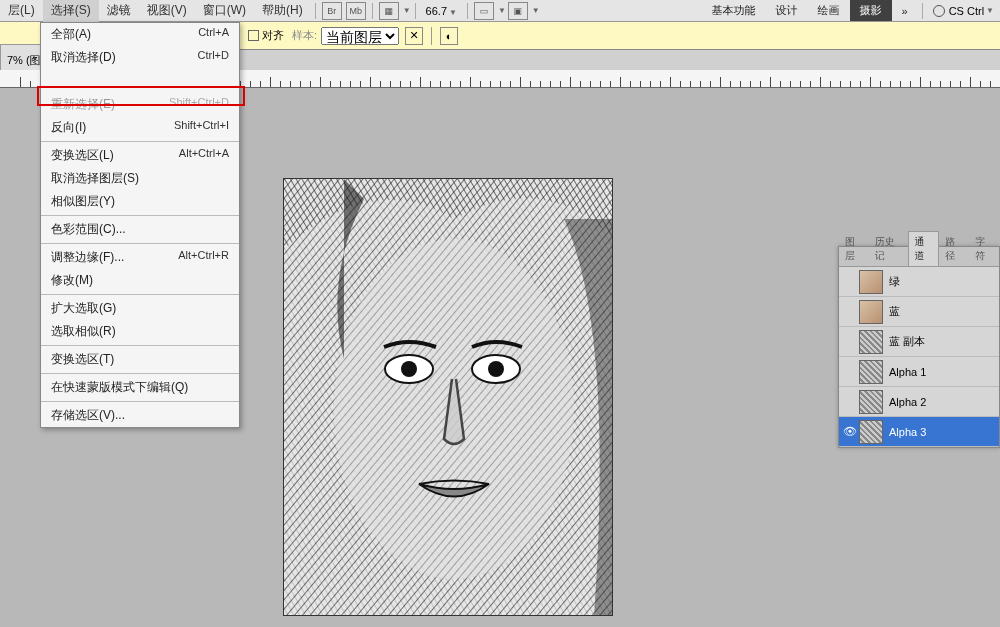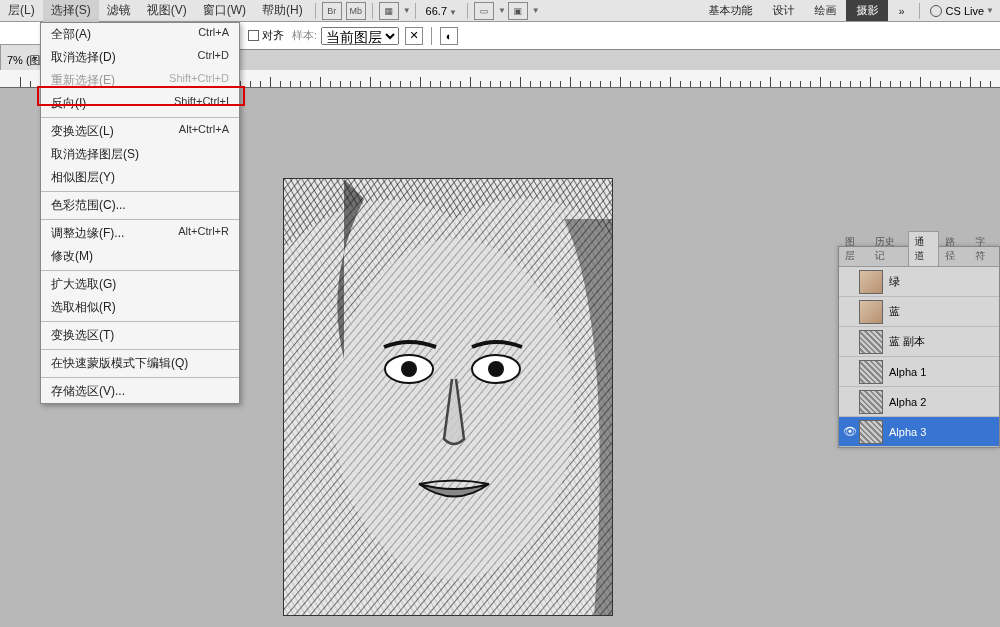--- a/index.html
+++ b/index.html
@@ -11,37 +11,37 @@
 .menubar .sep { width: 1px; height: 16px; background: #aaa; margin: 0 4px; }
 .menubar .iconbtn { width: 20px; height: 18px; border: 1px solid #888; background: #e5e5e5; margin: 0 2px; display: flex; align-items: center; justify-content: center; font-size: 9px; color: #555; }
 .menubar .zoom { margin: 0 6px; font-size: 11px; }
 .menubar .tri { font-size: 8px; color: #666; margin-left: 2px; }
 .menubar .spacer { flex: 1; }
 .menubar .modebtn { padding: 3px 10px; font-size: 11px; color: #222; }
 .menubar .modebtn.sel { background: #404040; color: #fff; }
 .menubar .cslive { display: flex; align-items: center; margin: 0 6px; font-size: 11px; }
 .menubar .cslive .circ { width: 12px; height: 12px; border: 1.5px solid #555; border-radius: 50%; margin-right: 4px; }
 
-.optbar { background: #ffffff; height: 28px; display: flex; align-items: center; border-bottom: 1px solid #888; font-size: 11px; padding-left: 245px; }
+.optbar { background: #fef9c3; height: 28px; display: flex; align-items: center; border-bottom: 1px solid #888; font-size: 11px; padding-left: 245px; }
 .optbar .chk { width: 11px; height: 11px; border: 1px solid #666; margin: 0 3px; }
 .optbar select { font-size: 14px; margin: 0 4px; height: 18px; }
 .optbar .ib { width: 18px; height: 18px; border: 1px solid #888; margin: 0 2px; display: flex; align-items: center; justify-content: center; }
 
 .doctab-area { display: flex; align-items: center; height: 20px; background: #d0d0d0; font-size: 11px; }
 .doctab-area .tab { padding: 8px 6px; background: #e0e0e0; border: 1px solid #999; }
 
 .ruler-h { height: 18px; background: #f5f5f5; display: flex; align-items: flex-end; font-size: 8px; color: #444; border-bottom: 1px solid #666; position: relative; padding-left: 18px; }
 .ruler-h .tick { position: absolute; bottom: 0; width: 1px; height: 6px; background: #444; }
 
 .canvas-area { position: absolute; left: 0; top: 88px; right: 0; bottom: 0; background: #b8b8b8; }
 .canvas-img { position: absolute; left: 283px; top: 90px; width: 330px; height: 438px; background: #fff; border: 1px solid #333; overflow: hidden; }
 
 .dropdown { position: absolute; left: 40px; top: 22px; width: 200px; background: #f5f5f5; border: 1px solid #888; box-shadow: 2px 2px 5px rgba(0,0,0,.3); font-size: 12px; z-index: 100; }
 .dropdown .row { display: flex; padding: 3px 10px; color: #222; cursor: default; }
-.dropdown .row.dis { color: #999; }
+.dropdown .row.dis { color: #999; margin-top: 24px; }
 .dropdown .row .lbl { flex: 1; }
 .dropdown .row .sc { color: #333; font-size: 11px; }
 .dropdown .row.dis .sc { color: #aaa; }
 .dropdown hr { border: none; border-top: 1px solid #bbb; margin: 2px 0; }
 .redbox { position: absolute; left: 37px; top: 86px; width: 208px; height: 20px; border: 2px solid #d00; z-index: 101; pointer-events: none; }
 
 .channels-panel { position: absolute; right: 0; top: 246px; width: 162px; background: #d6d6d6; border: 1px solid #888; box-shadow: 0 0 4px rgba(0,0,0,.25); font-size: 11px; }
 .channels-panel .tabs { display: flex; background: #c4c4c4; height: 20px; align-items: flex-end; border-bottom: 1px solid #999; }
 .channels-panel .tabs .t { padding: 3px 6px; font-size: 10px; color: #555; }
 .channels-panel .tabs .t.act { background: #d6d6d6; color: #222; border: 1px solid #999; border-bottom: none; }
@@ -75,21 +75,21 @@
     <span class="tri">▼</span>
   <span class="spacer"></span>
   <span class="modebtn">基本功能</span>
   <span class="modebtn">设计</span>
   <span class="modebtn">绘画</span>
   <span class="modebtn sel">摄影</span>
   <span class="modebtn">»</span>
   <span class="sep"></span>
   <span class="cslive">
       <span class="circ"></span>
-      <span>CS Live</span>
+      <span>CS Ctrl</span>
       <span class="tri">▼</span>
     </span>
 </div>
 
 <div class="optbar">
   <span class="chk"></span>
   <span>对齐</span>
   <span style="margin-left:8px;color:#888">样本:</span>
   <select><option>当前图层</option></select>
   <span class="ib">✕</span>

